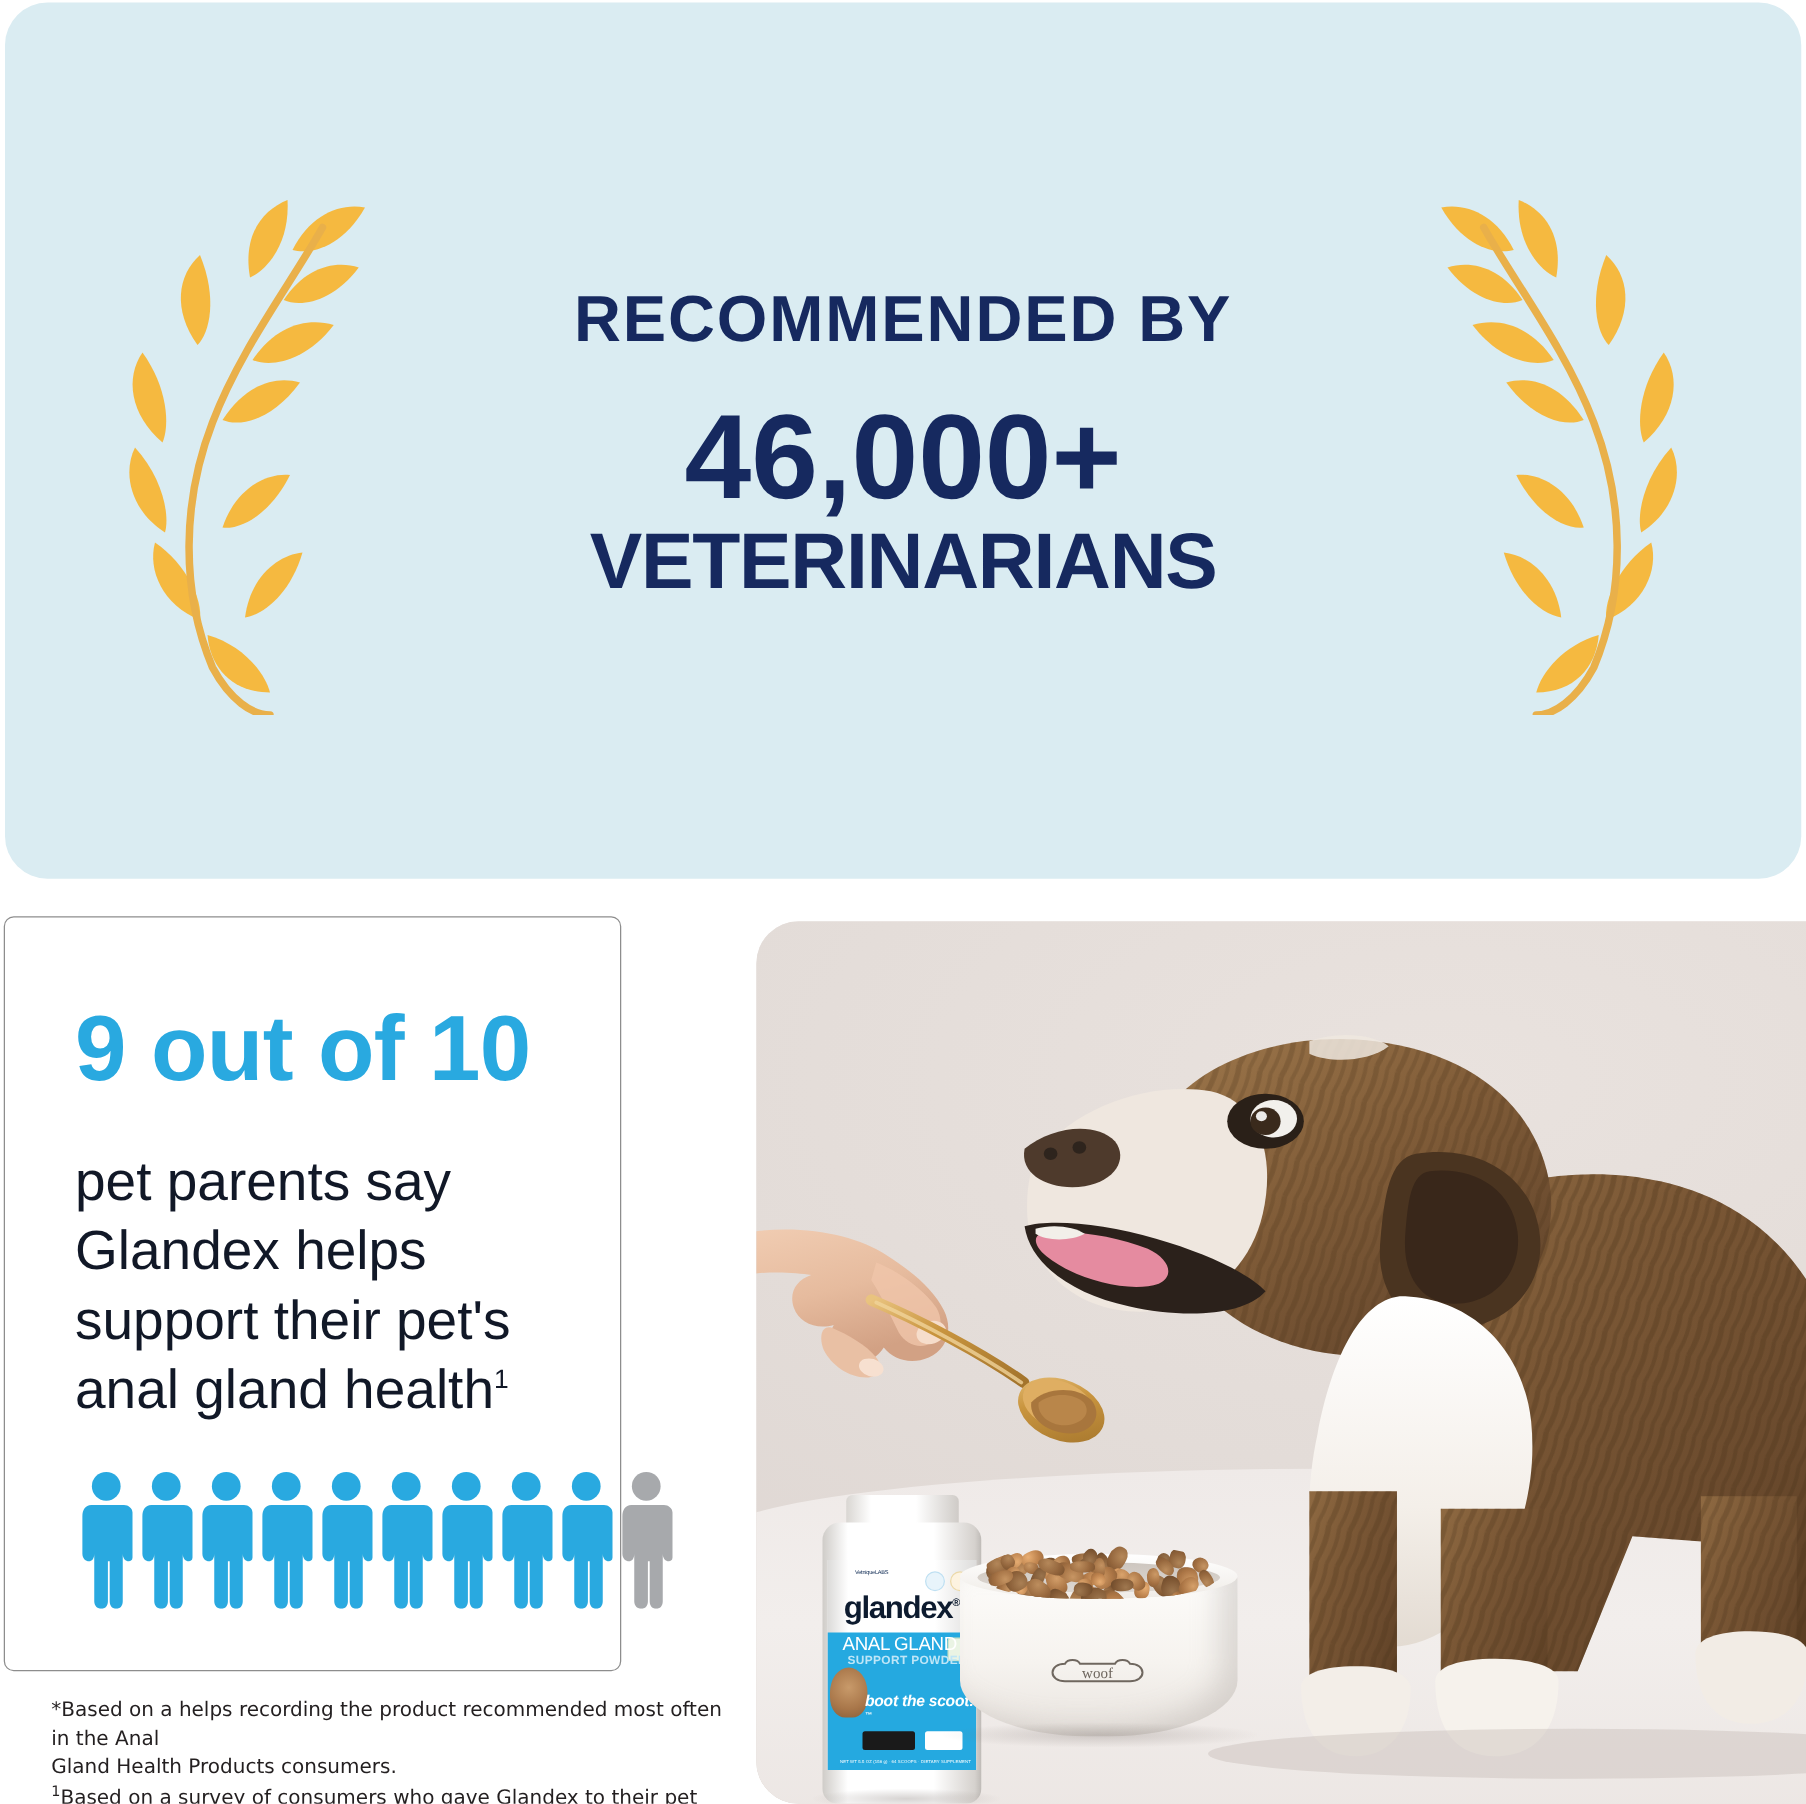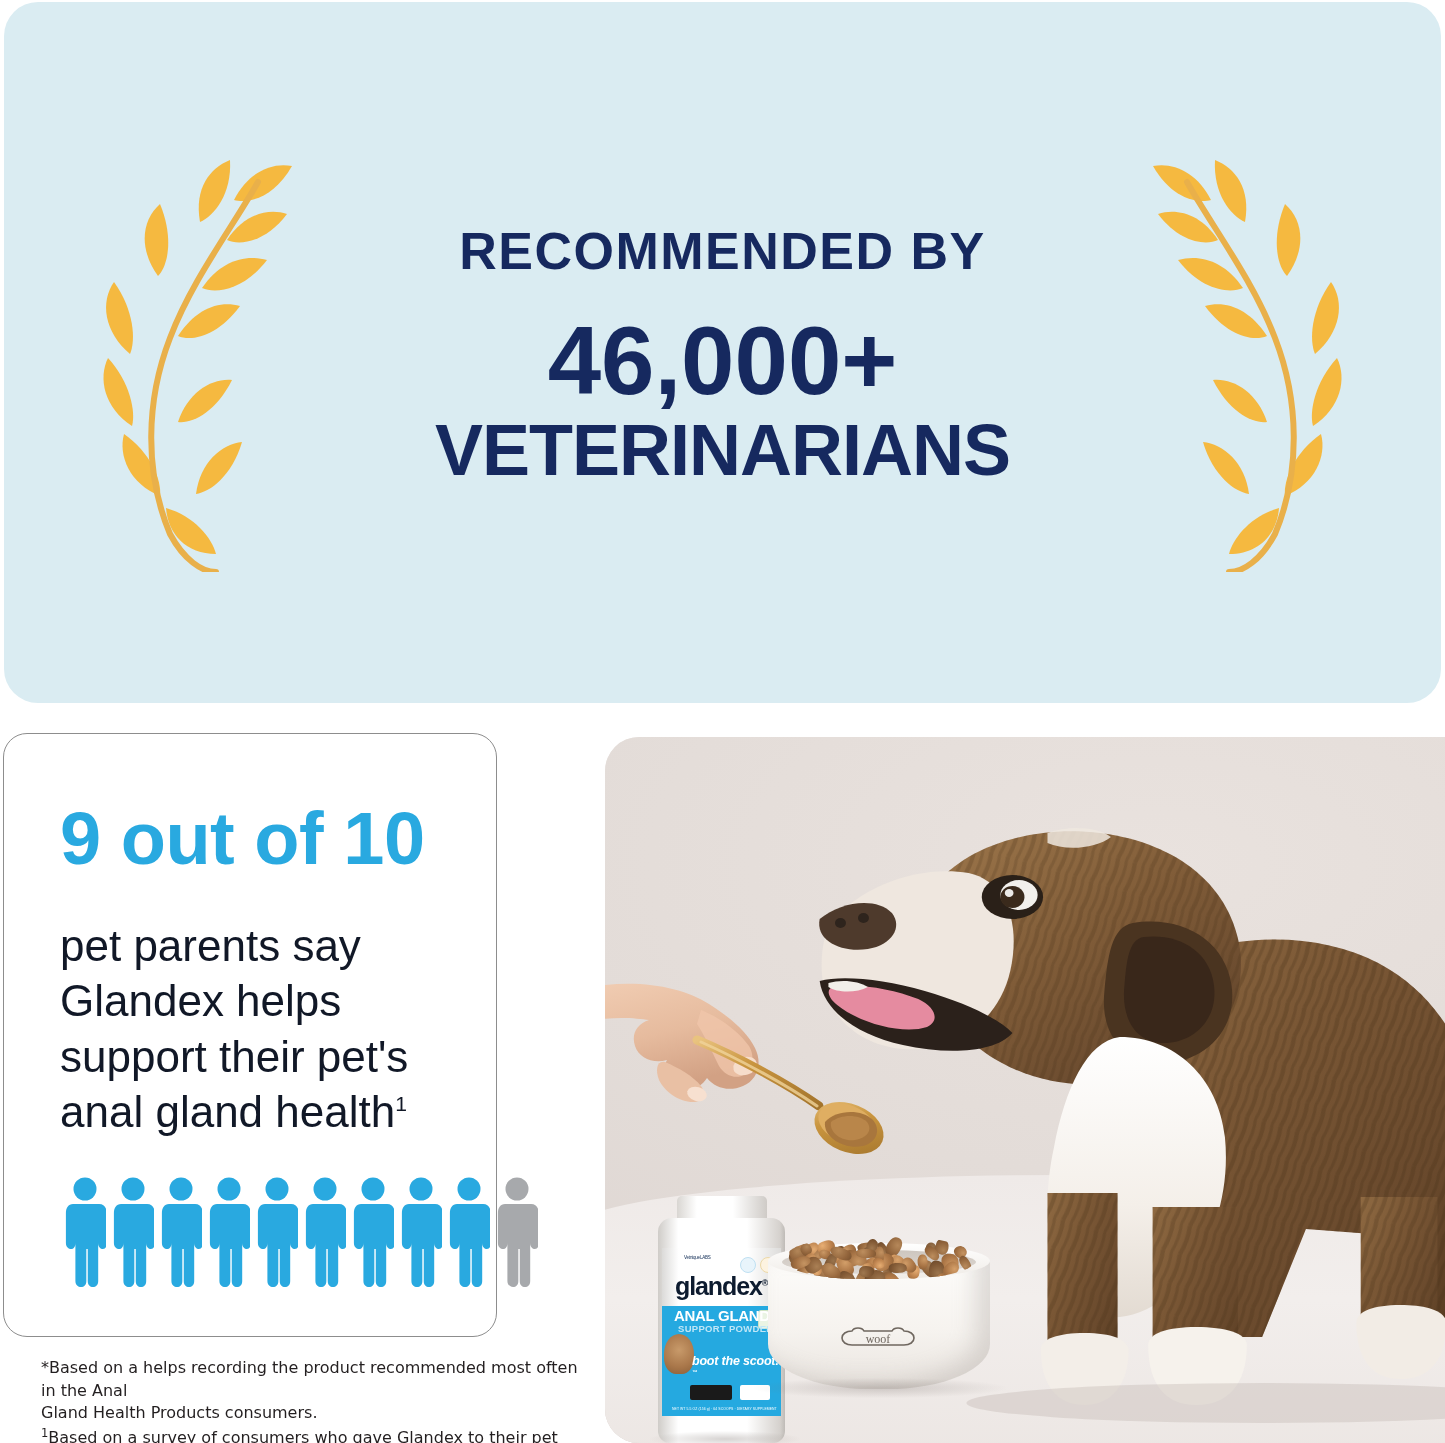--- a/index.html
+++ b/index.html
@@ -48,21 +48,21 @@
     margin-bottom: 38px;
   }
   .line-number {
     font-size: 96px;
     font-weight: 700;
     line-height: 0.96;
     letter-spacing: 0px;
     color: #16295f;
   }
   .line-vets {
-    font-size: 72px;
+    font-size: 63px;
     font-weight: 700;
     line-height: 1.0;
     letter-spacing: -1px;
     color: #16295f;
     white-space: nowrap;
     margin-top: 6px;
   }
   .line-sub {
     font-size: 50px;
     font-weight: 400;
@@ -86,21 +86,21 @@
 
   
   .stat-card {
     position: absolute;
     left: 3px;
     top: 733px;
     width: 494px;
     height: 604px;
     background: #ffffff;
     border: 1.3px solid #8d8d8d;
-    border-radius: 24px;
+    border-radius: 8px;
     box-sizing: border-box;
   }
   .stat-inner {
     position: absolute;
     left: 56px;
     top: 68px;
     right: 36px;
   }
   .stat-big {
     font-size: 74px;
@@ -211,21 +211,21 @@
     position:absolute; left: 13px; top: 24px;
     font-size: 25px; font-weight: 700; color:#0d1b2f; letter-spacing:-1.1px;
   }
   .lbl-glandex sup { font-size: 0.35em; vertical-align: super; }
   .lbl-strip {
     position:absolute; left:0; top: 58px; width: 119px; height: 30px;
     background: #25a9e0;
   }
   .lbl-anal {
     position:absolute; left: 12px; top: 59px;
-    font-size: 15px; font-weight: 700; color:#ffffff; letter-spacing:-0.3px;
+    font-size: 15px; font-weight: 400; color:#ffffff; letter-spacing:-0.3px;
   }
   .lbl-support {
     position:absolute; left: 16px; top: 75px;
     font-size: 9.5px; font-weight: 700; color:#bfe6f7; letter-spacing:0.3px;
   }
   .lbl-lower {
     position:absolute; left:0; top: 88px; width: 119px; height: 80px;
     background:#25a9e0;
   }
   .lbl-scoot {

